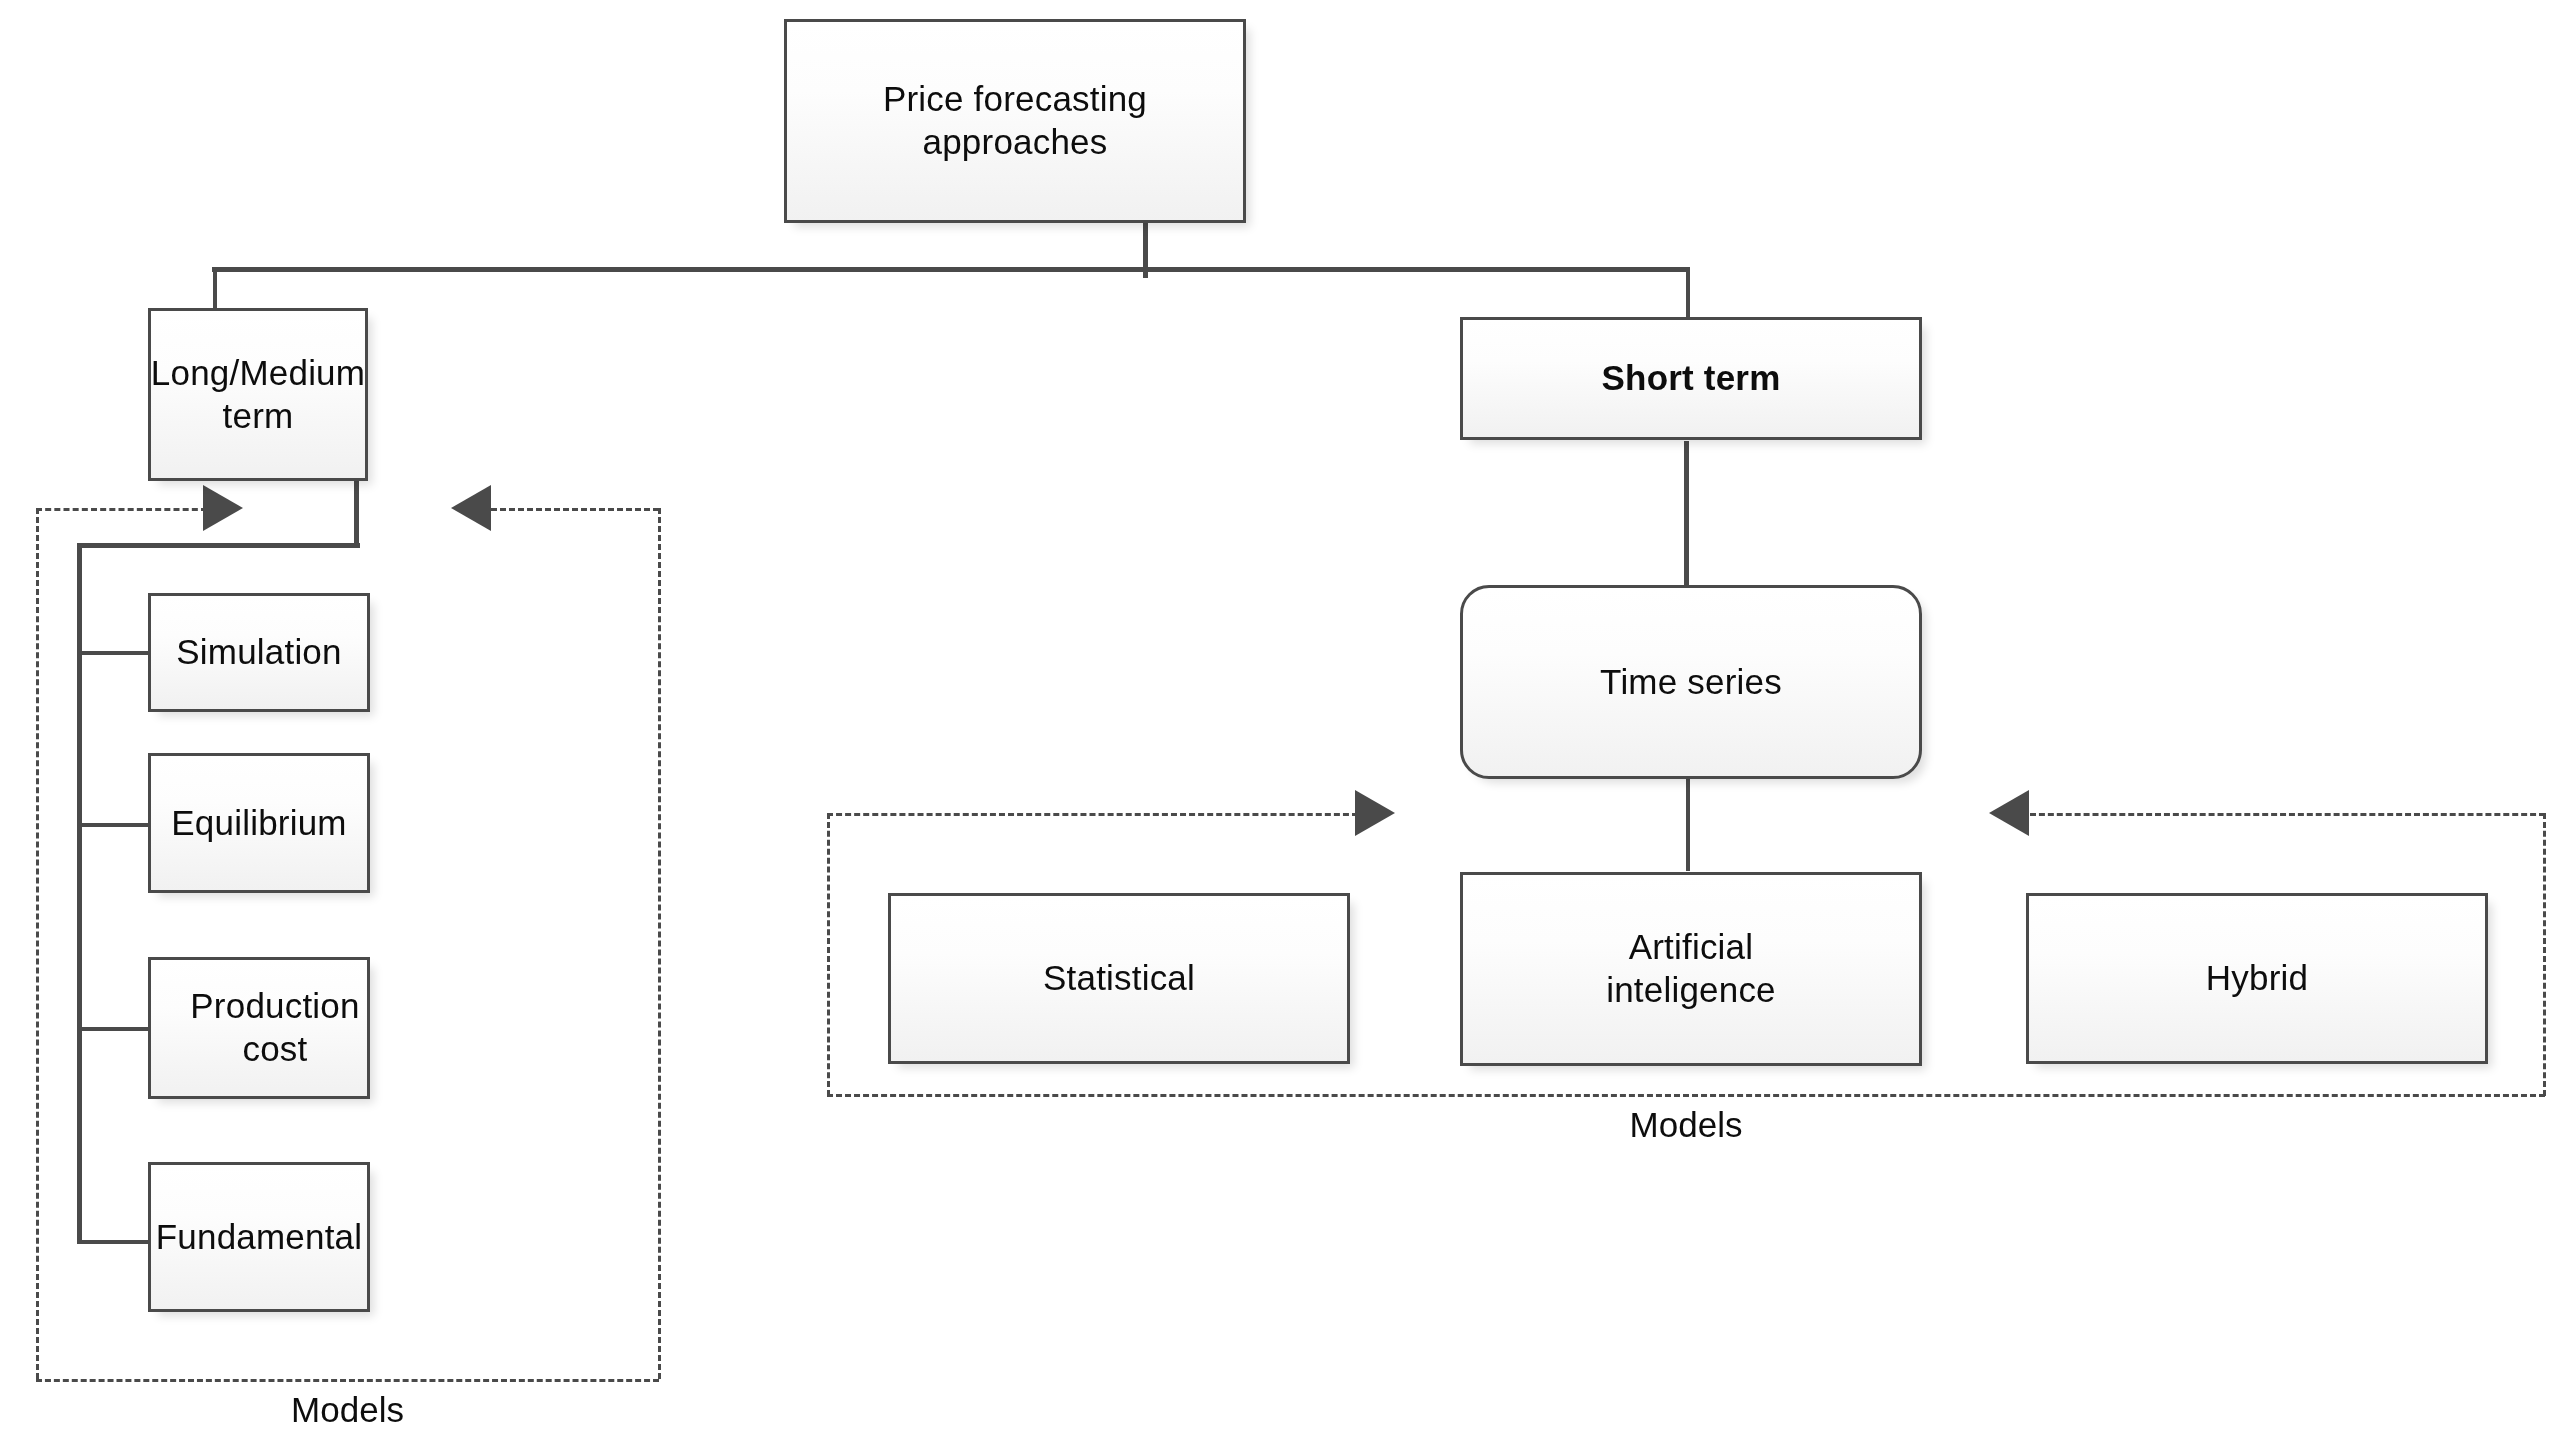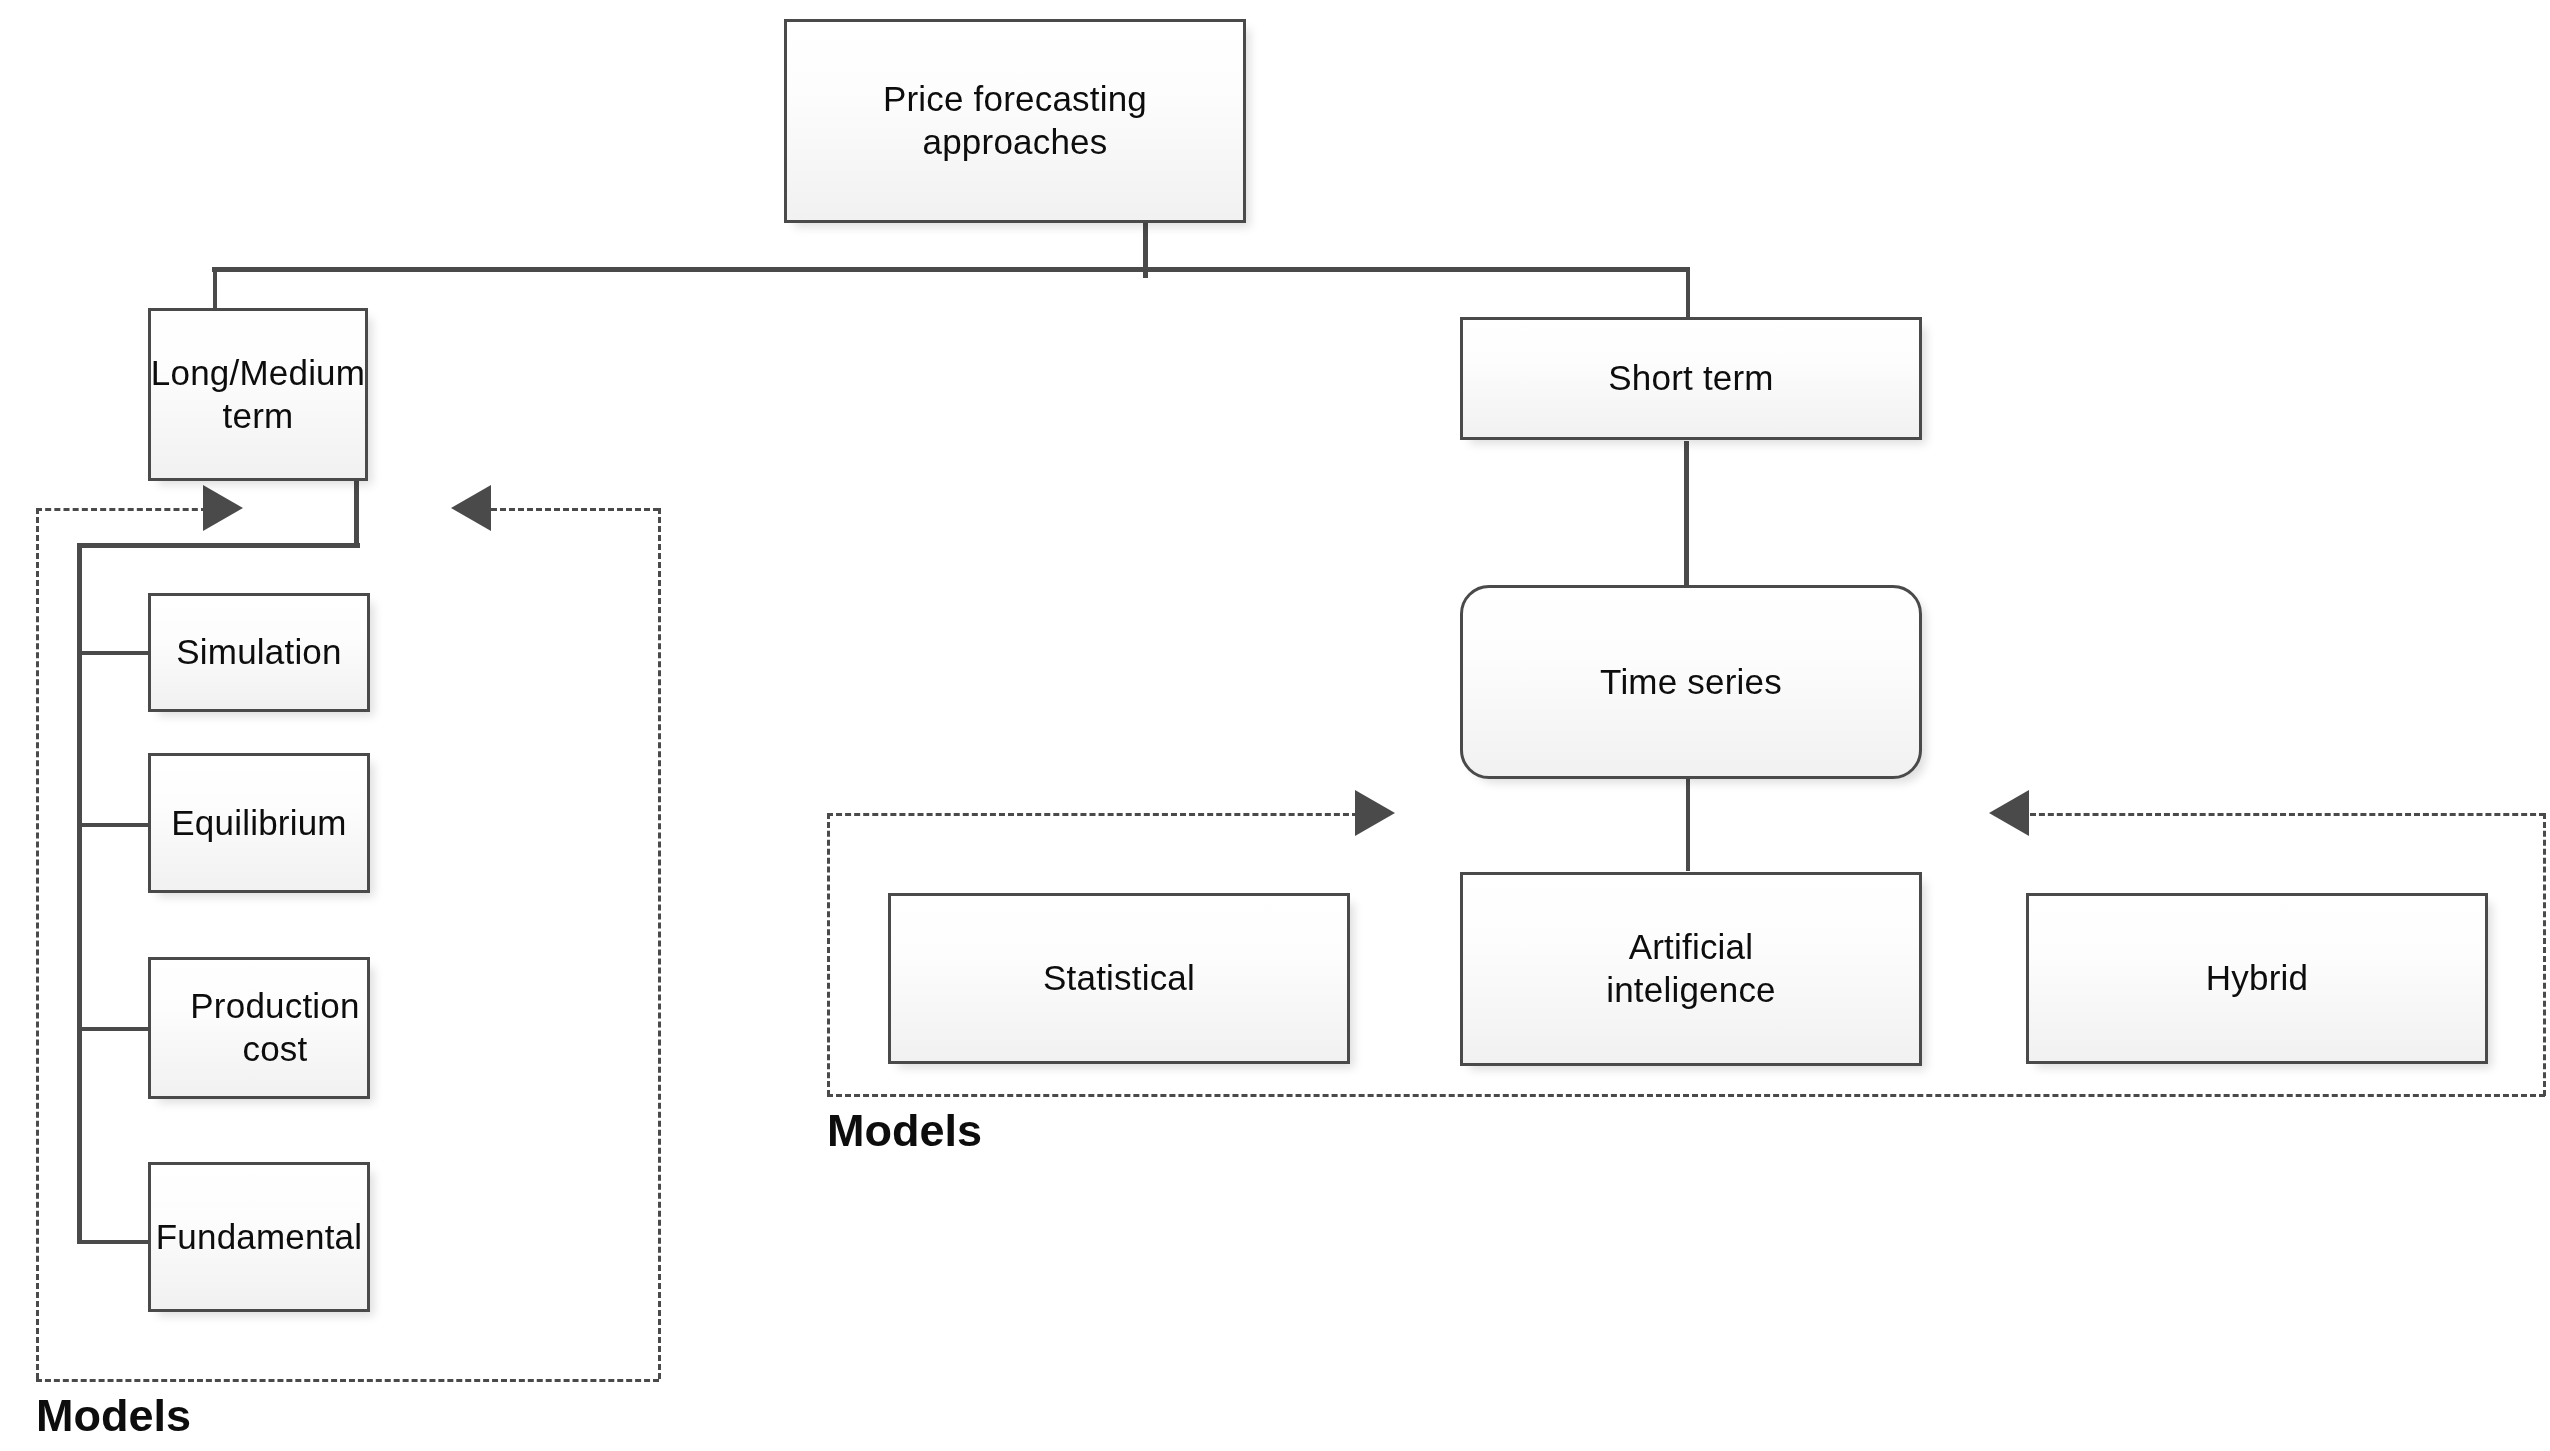--- a/index.html
+++ b/index.html
@@ -78,25 +78,24 @@
   }
   .arrow-left {
     border-top: 23px solid transparent;
     border-bottom: 23px solid transparent;
     border-right: 40px solid #4a4a4a;
   }
 
   
   .group-label {
     position: absolute;
-    font-size: 45px;
+    font-size: 35px;
     color: #0d0d0d;
-    text-align: left;
+    text-align: center;
     z-index: 5;
-    font-weight: bold;
   }
 </style>
 </head>
 <body>
 
 <div id="canvas">
 
   <div class="node" style="left:778px; top:19px; width:462px; height:204px;">Price forecasting
 approaches</div>
 
@@ -131,21 +130,21 @@
 
   <div class="dash-seg-h" style="left:30px; top:508px; width:171px;"></div>
 
   <div class="dash-seg-h" style="left:485px; top:508px; width:168px;"></div>
 
   <div class="arrow-right" style="left:197px; top:485px;"></div>
   <div class="arrow-left" style="left:445px; top:485px;"></div>
 
   <div class="group-label" style="left:30px; top:1390px; width:623px;">Models</div>
 
-  <div class="node" style="left:1454px; top:317px; width:462px; height:123px;">Short term</div>
+  <div class="node" style="left:1454px; top:317px; width:462px; height:123px;font-weight:bold;">Short term</div>
 
   <div class="vline vline-thick" style="left:1678px; top:441px; height:146px;"></div>
 
   <div class="node" style="left:1454px; top:585px; width:462px; height:194px;border-radius:29px;">Time series</div>
 
   <div class="vline" style="left:1680px; top:779px; height:92px;"></div>
 
   <div class="node" style="left:882px; top:893px; width:462px; height:171px;">Statistical</div>
   <div class="node" style="left:1454px; top:872px; width:462px; height:194px;">Artificial
 inteligence</div>

